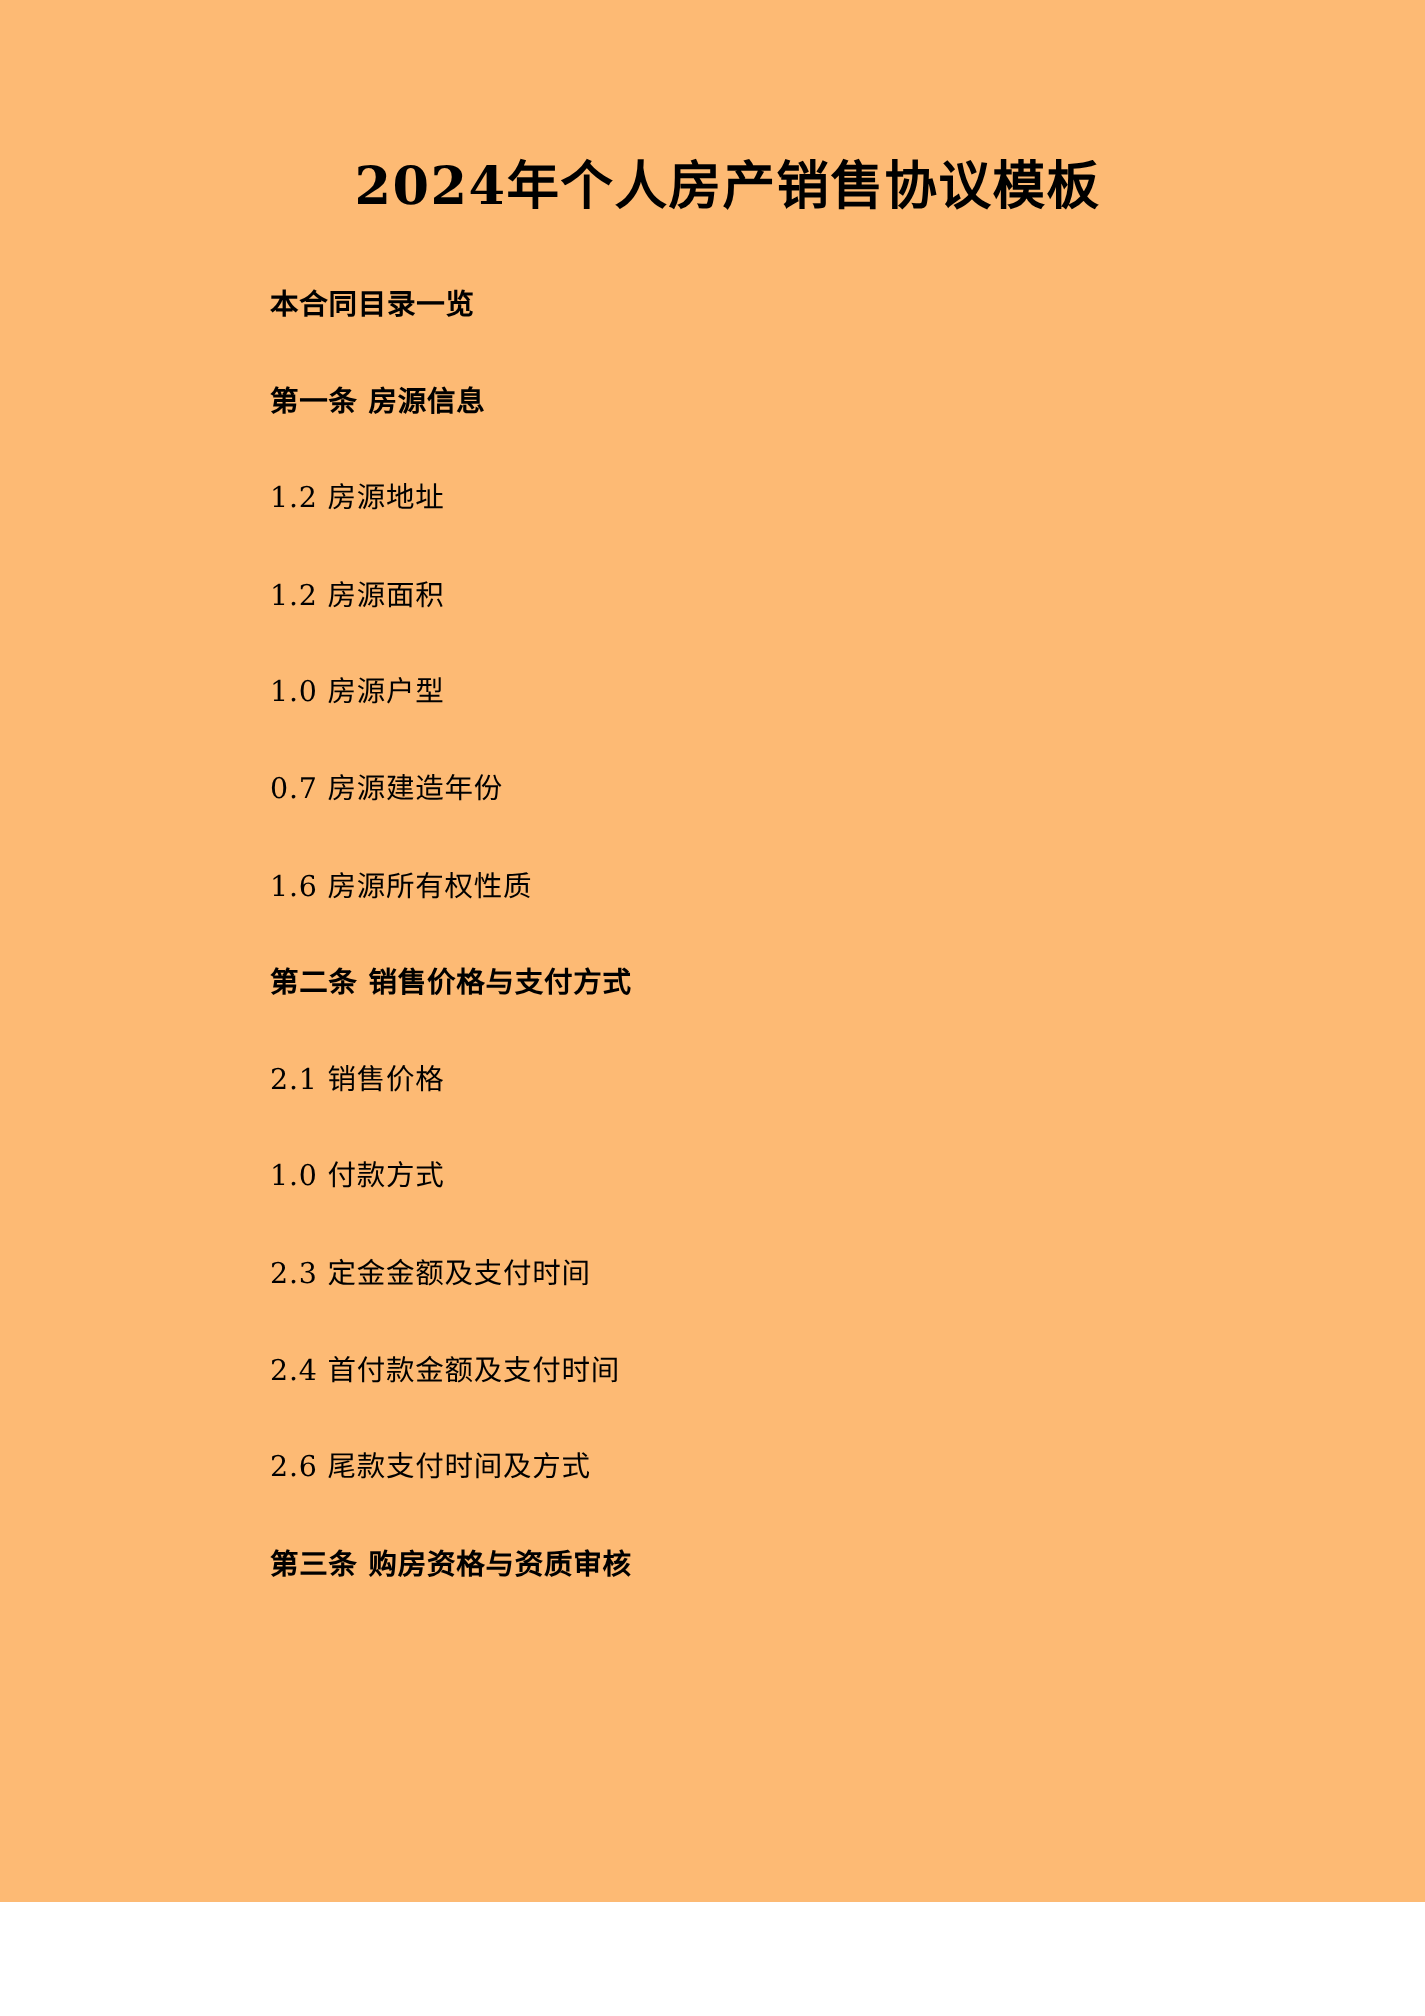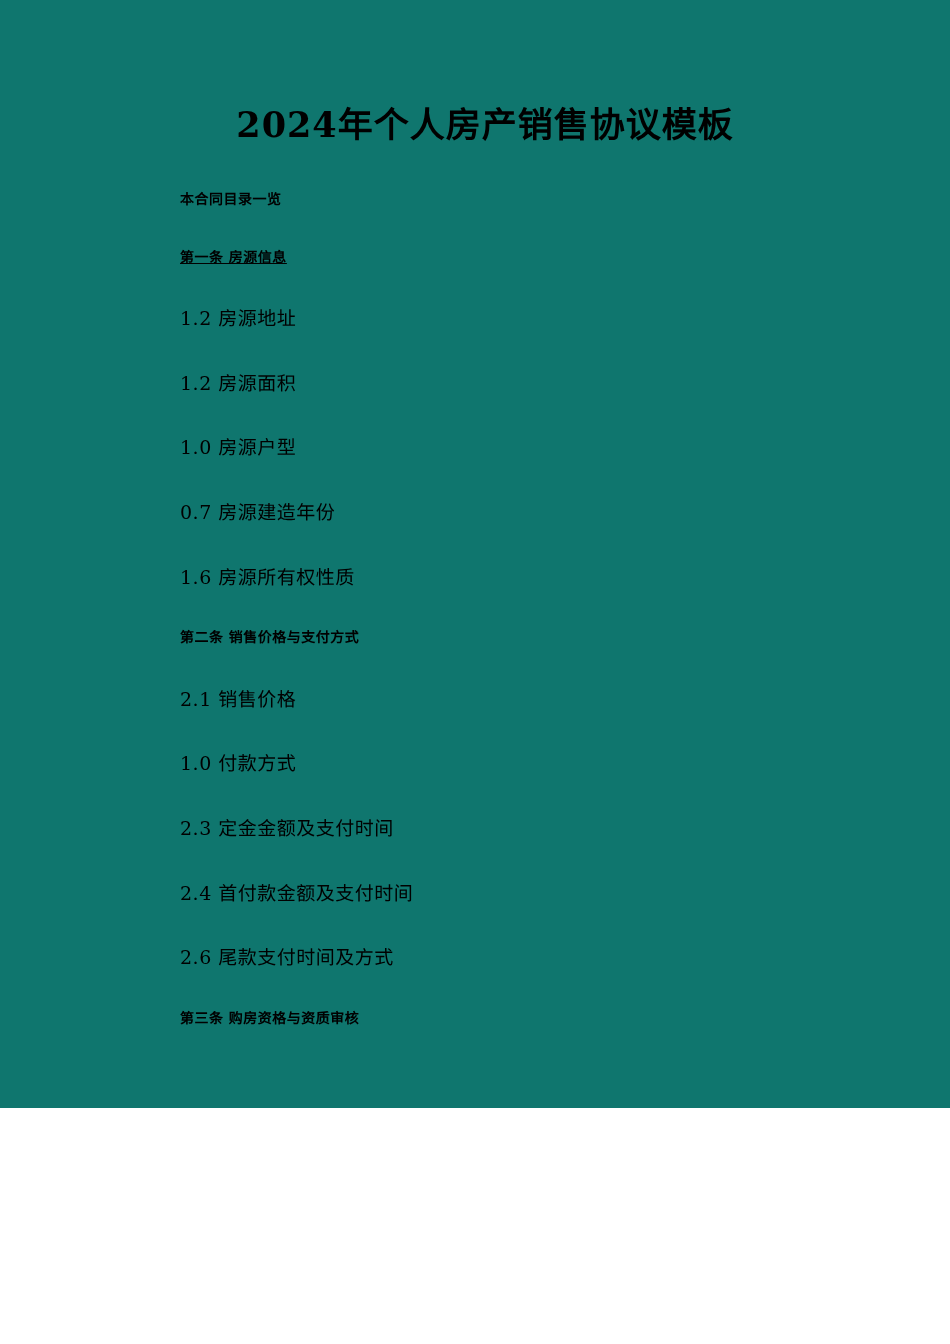--- a/index.html
+++ b/index.html
@@ -10,45 +10,44 @@
   body {
     width: 950px;
     height: 1344px;
     font-family: "DejaVu Serif", "Liberation Serif", serif;
     color: #000000;
     overflow: hidden;
   }
   .page {
     box-sizing: border-box;
     width: 950px;
-    height: 1108px;
+    height: 1268px;
     padding: 104px 100px 40px 180px;
-    background: #0f766e;
+    background: #fdba74;
   }
   .doc-title {
     font-family: "DejaVu Serif", "Liberation Serif", serif;
     font-weight: 700;
     font-size: 35px;
     line-height: 1.2;
     text-align: center;
     letter-spacing: 1px;
     margin: 0 0 44px 0;
     padding-right: 60px;
   }
   .heading {
     font-family: "DejaVu Sans", "Liberation Sans", sans-serif;
     font-weight: 700;
-    font-size: 14px;
+    font-size: 19px;
     line-height: 1.4;
     margin: 0 0 38px 0;
     letter-spacing: 0.5px;
   }
   .heading.sub {
     margin-top: 0;
-    text-decoration: underline;
   }
   .item {
     font-family: "DejaVu Serif", "Liberation Serif", serif;
     font-weight: 400;
     font-size: 19px;
     line-height: 1.4;
     margin: 0 0 38px 0;
     letter-spacing: 0.5px;
   }
 </style>

